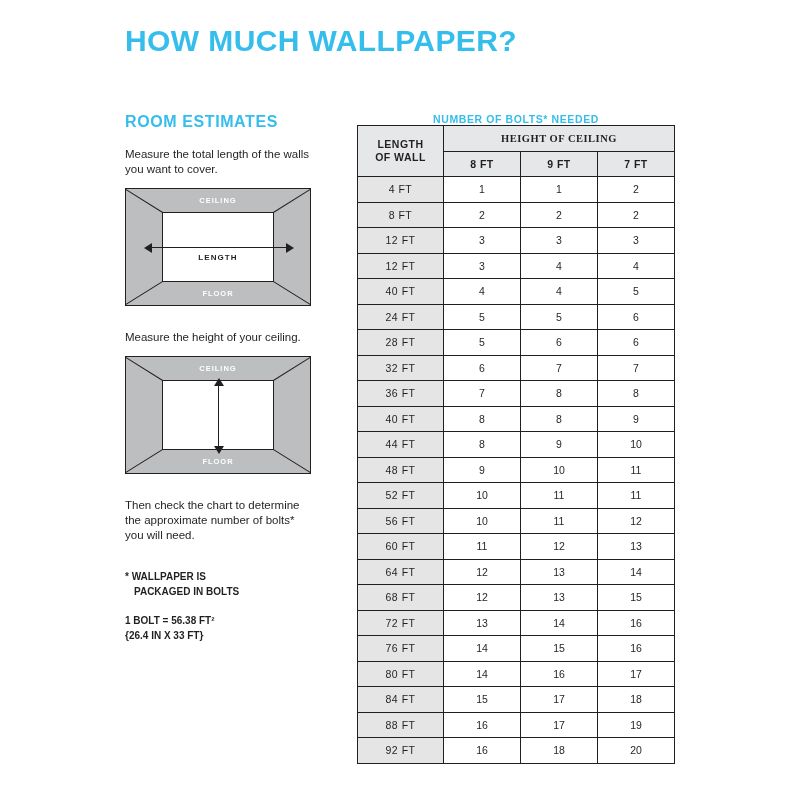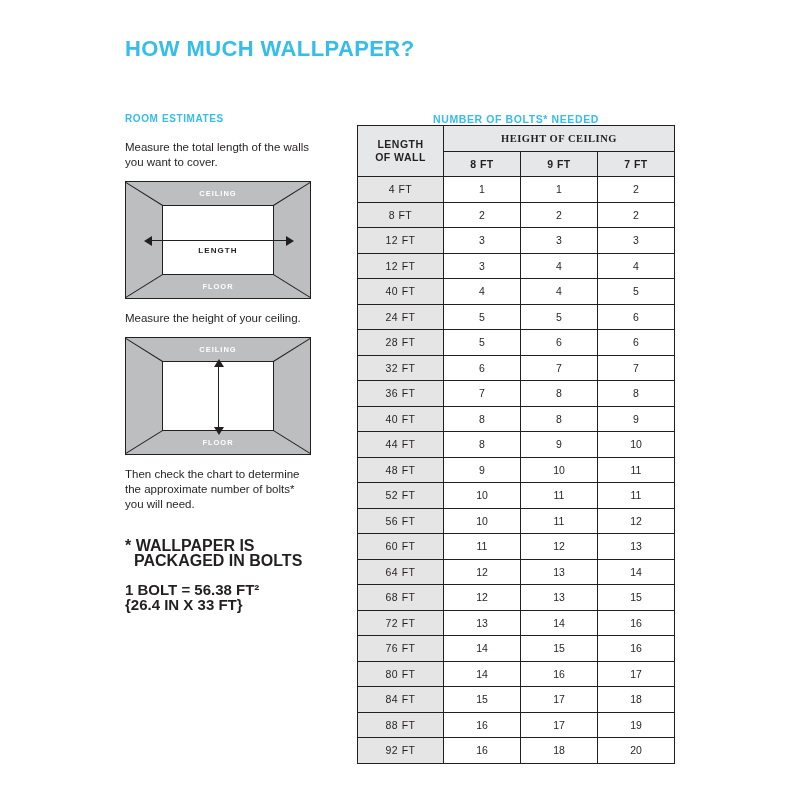--- a/index.html
+++ b/index.html
@@ -10,58 +10,58 @@
     font-family: "Liberation Sans", sans-serif;
   }
   .page {
     position: relative;
     width: 800px; height: 800px;
     background: #fff;
     overflow: hidden;
   }
   .title {
     position: absolute;
-    left: 125px; top: 36px;
-    font-size: 22px;
+    left: 125px; top: 24px;
+    font-size: 30px;
     font-weight: bold;
     letter-spacing: 0.4px;
     color: #35bdeb;
     text-transform: uppercase;
     text-align: right;
   }
 
   
   .left-col {
     position: absolute;
     left: 125px; top: 113px;
     width: 200px;
   }
   .section-head {
-    font-size: 10px;
+    font-size: 16px;
     font-weight: bold;
     letter-spacing: 0.6px;
     color: #35bdeb;
     text-transform: uppercase;
     margin-bottom: 16px;
   }
   .instruction {
     font-size: 11.5px;
     line-height: 15px;
     color: #231f20;
     margin-bottom: 11px;
     max-width: 185px;
   }
 
   
   .room {
     position: relative;
     width: 186px; height: 118px;
     border: 1.5px solid #231f20;
     background: #ffffff;
-    margin-bottom: 12px;
+    margin-bottom: 24px;
   }
   .room .wall {
     position: absolute;
     background: #bcbec0;
   }
   .room .inner {
     position: absolute;
     left: 36px; top: 23px;
     right: 36px; bottom: 23px;
     background: #ffffff;
@@ -88,29 +88,29 @@
     font-weight: bold;
     letter-spacing: 1.1px;
     color: #231f20;
   }
   .measure-line {
     position: absolute;
     background: #231f20;
   }
   .note-block {
     margin-top: 26px;
-    font-size: 16px;
+    font-size: 10px;
     font-weight: bold;
     line-height: 15px;
     color: #231f20;
   }
   .note-block .indent { padding-left: 9px; }
   .note-sub {
     margin-top: 14px;
-    font-size: 15px;
+    font-size: 10px;
     font-weight: bold;
     line-height: 15px;
     color: #231f20;
   }
 
   
   .table-wrap {
     position: absolute;
     left: 357px; top: 113px;
     width: 318px;

